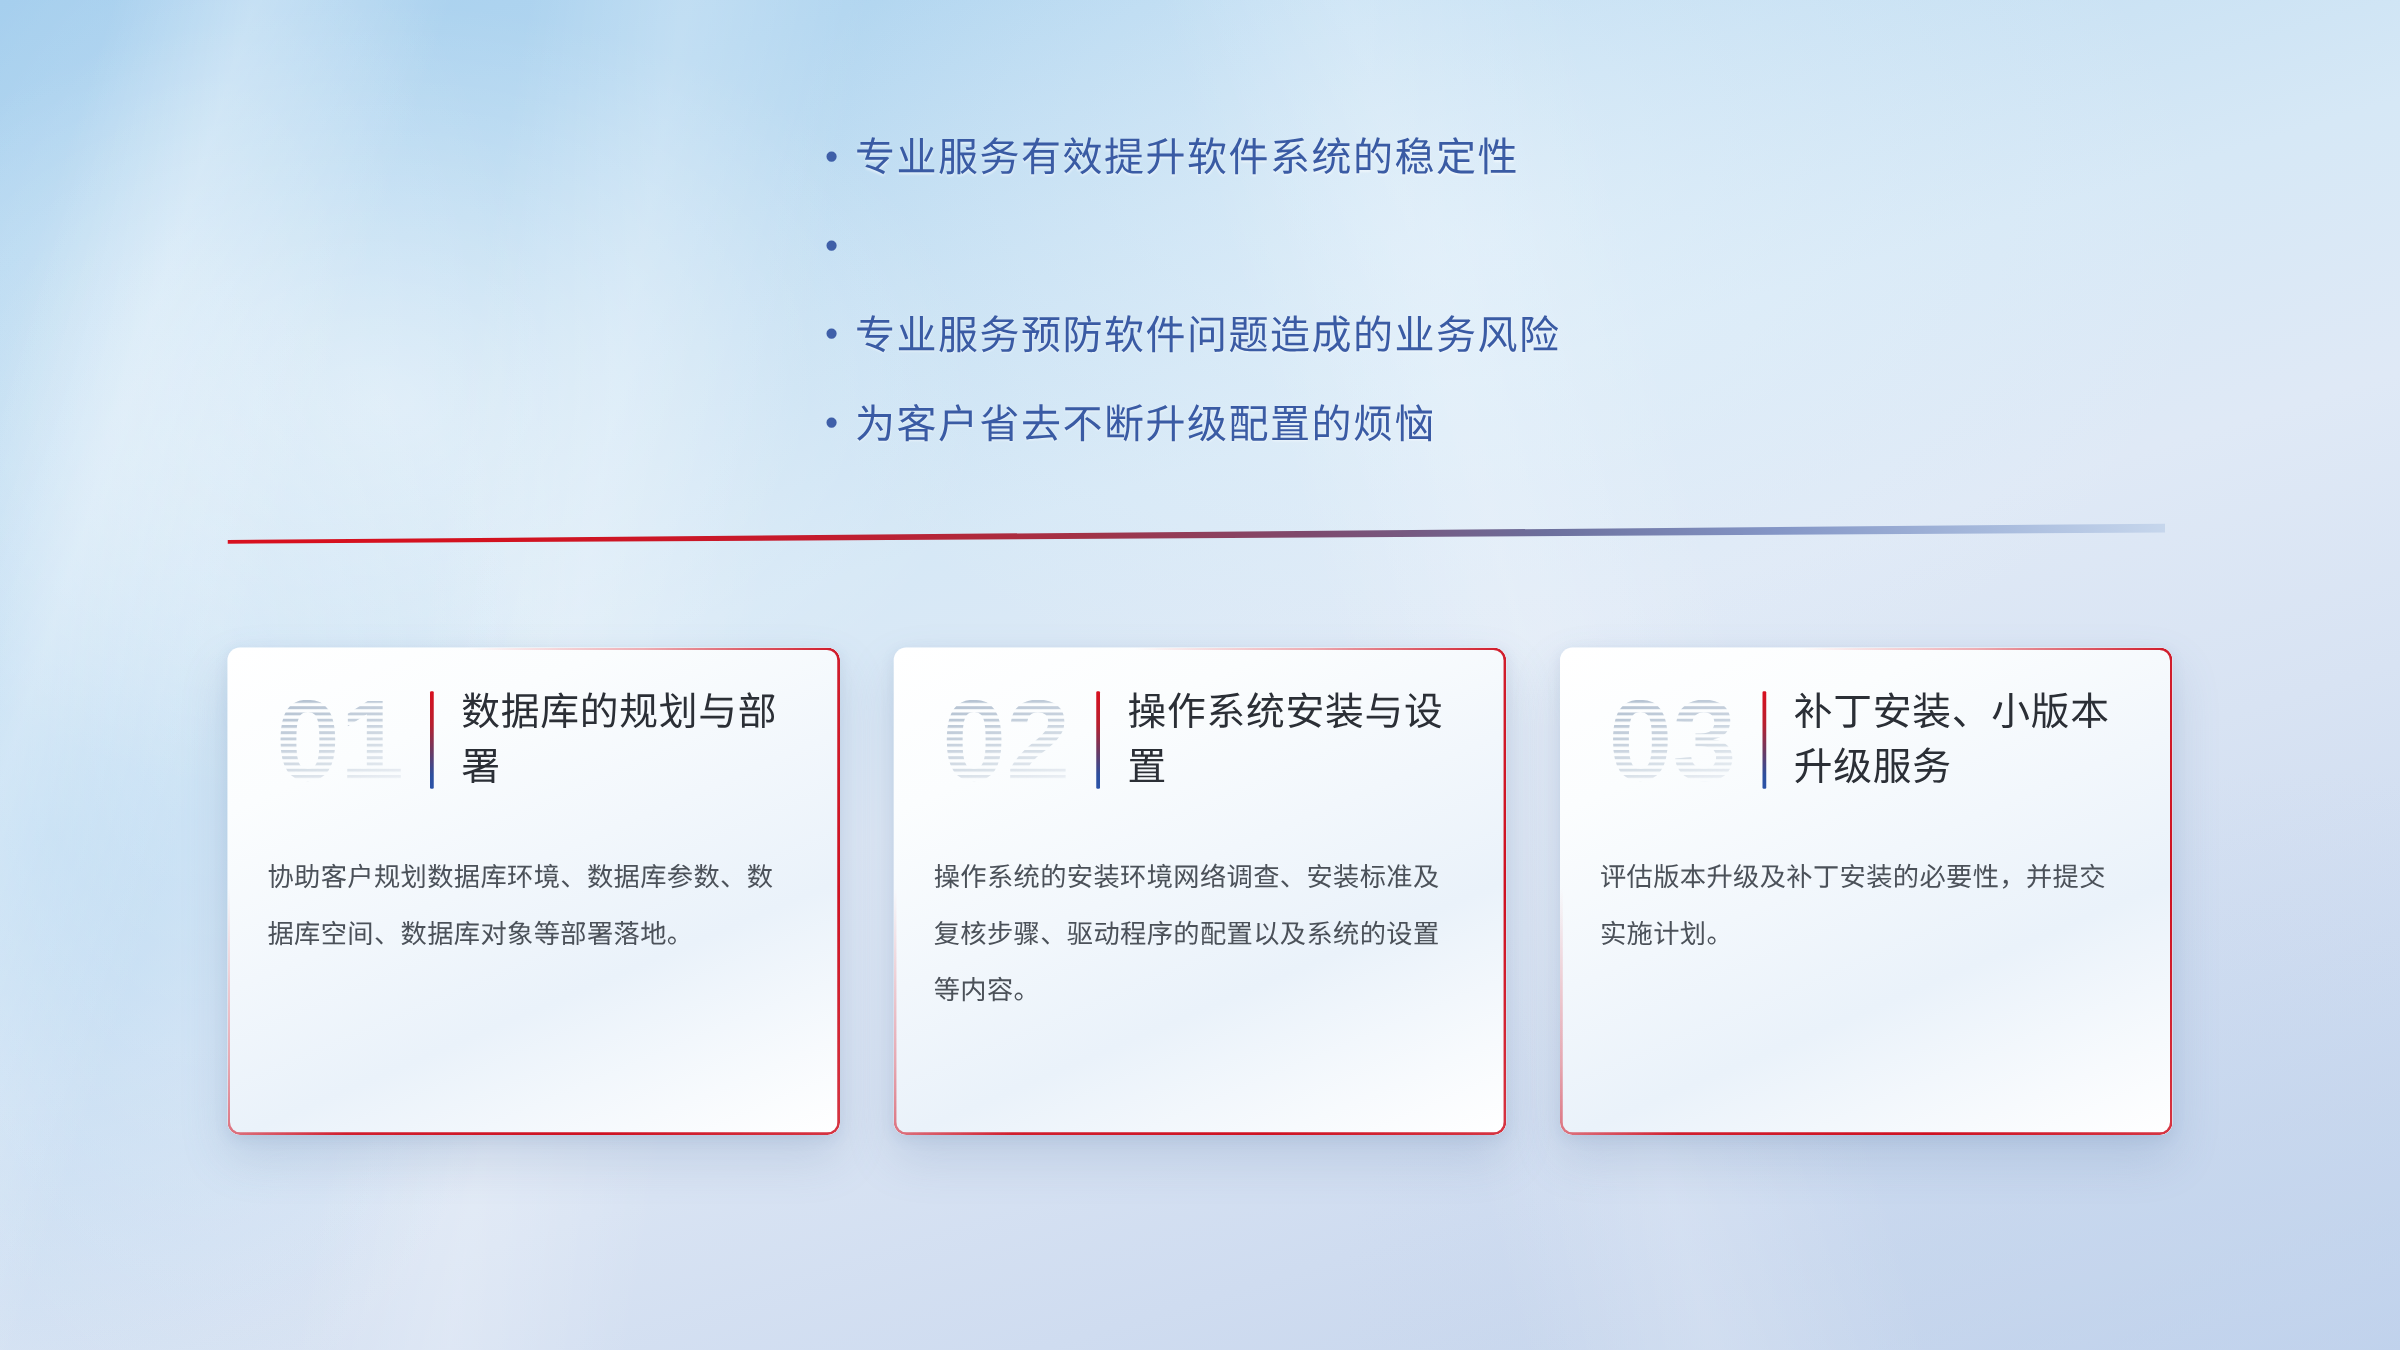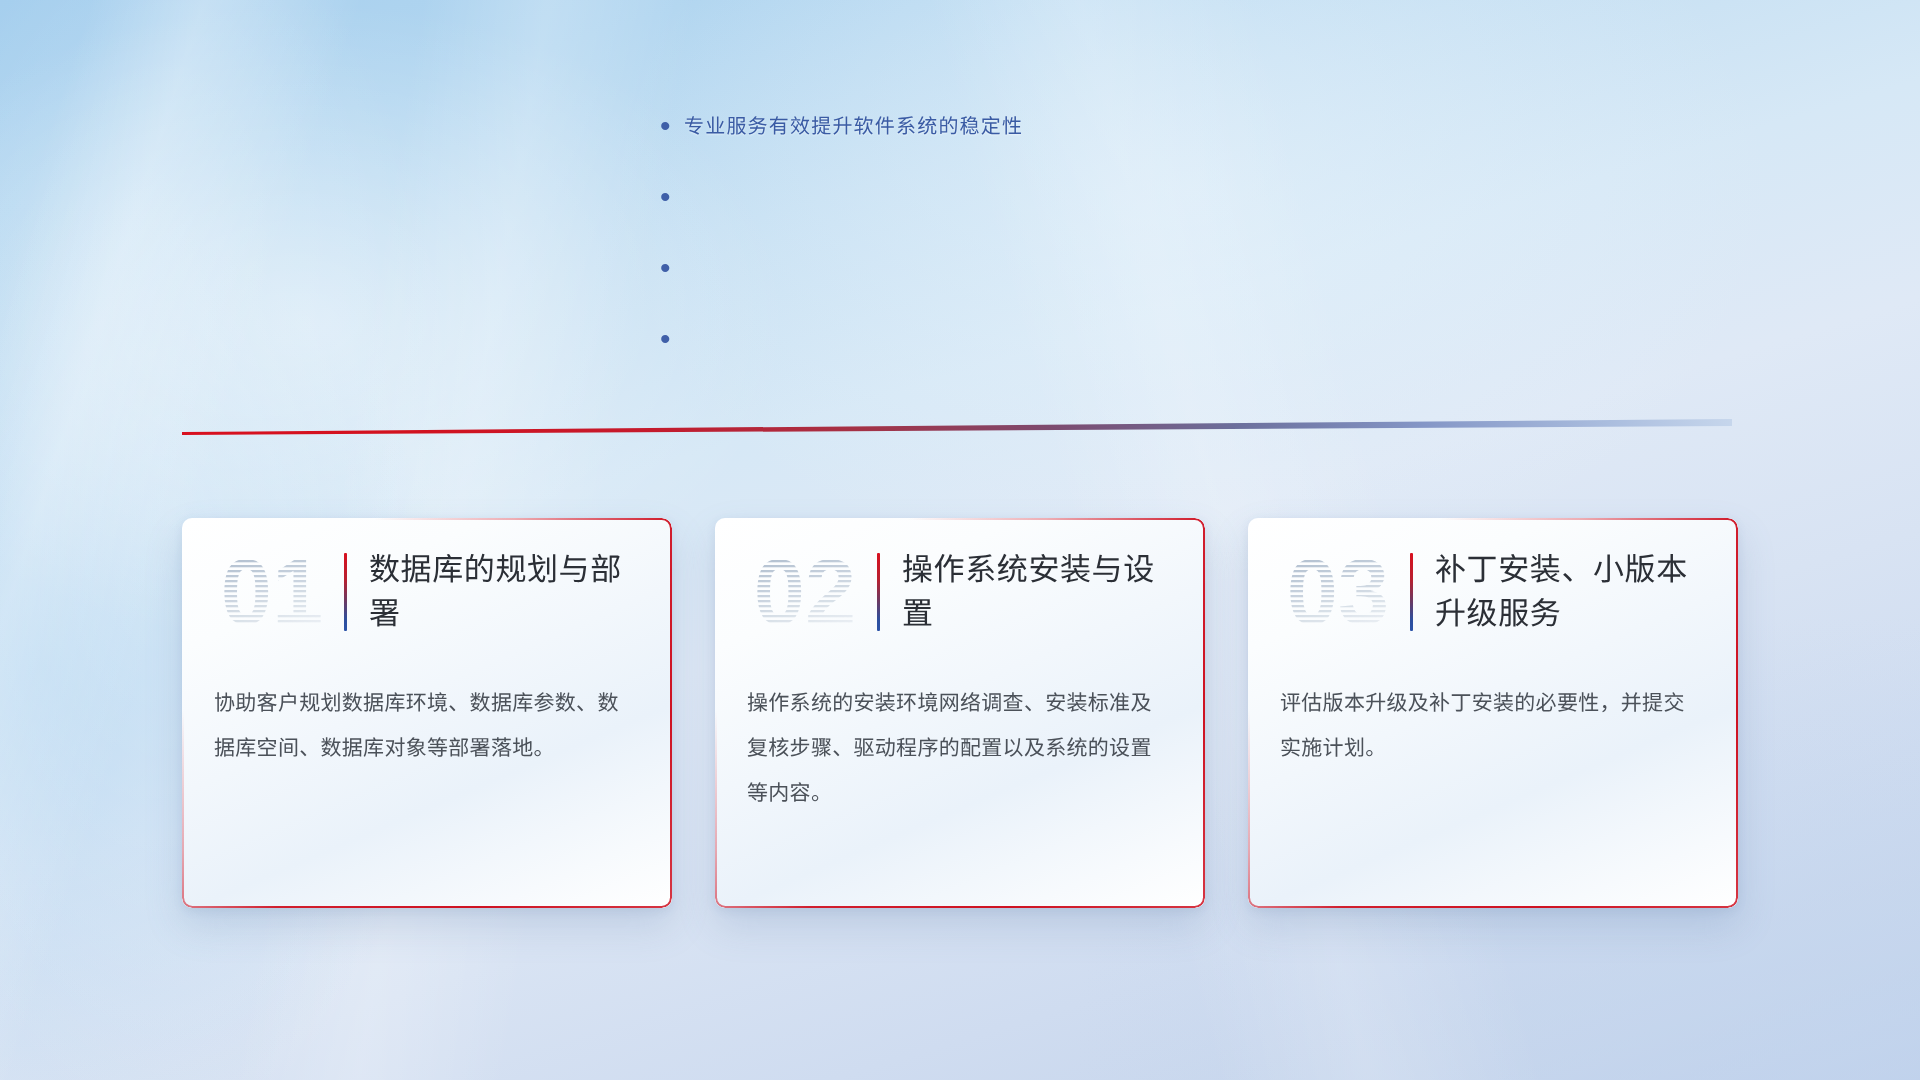--- a/index.html
+++ b/index.html
@@ -58,21 +58,21 @@
   .bullet-dot {
     width:24px;
     flex:0 0 24px;
     color:#3f5fa8;
     font-size:30px;
     line-height:44px;
     text-align:left;
   }
   .bullet-text {
     color:#3a5ba4;
-    font-size:20px;
+    font-size:32px;
     line-height:44px;
     letter-spacing:1.2px;
     font-weight:400;
     text-shadow:0 1px 2px rgba(255,255,255,0.55);
   }
 
   
   #divider {
     position:absolute;
     left:182px; top:418px;
@@ -184,24 +184,26 @@
       <span class="bullet-dot">•</span>
       <span class="bullet-text">专业服务有效提升软件系统的稳定性</span>
     </div>
 
     <div class="bullet-row">
       <span class="bullet-dot">•</span>
     </div>
 
     <div class="bullet-row">
       <span class="bullet-dot">•</span>
+      <span class="bullet-text">专业服务预防软件问题造成的业务风险</span>
     </div>
 
     <div class="bullet-row">
       <span class="bullet-dot">•</span>
+      <span class="bullet-text">为客户省去不断升级配置的烦恼</span>
     </div>
 
   </div>
 
   <div id="divider">
     <svg viewBox="0 0 1550 18" preserveAspectRatio="none">
       <defs>
         <linearGradient id="divGrad" x1="0" y1="0" x2="1" y2="0">
           <stop offset="0%" stop-color="#d8101f"></stop>
           <stop offset="14%" stop-color="#d2121f"></stop>

